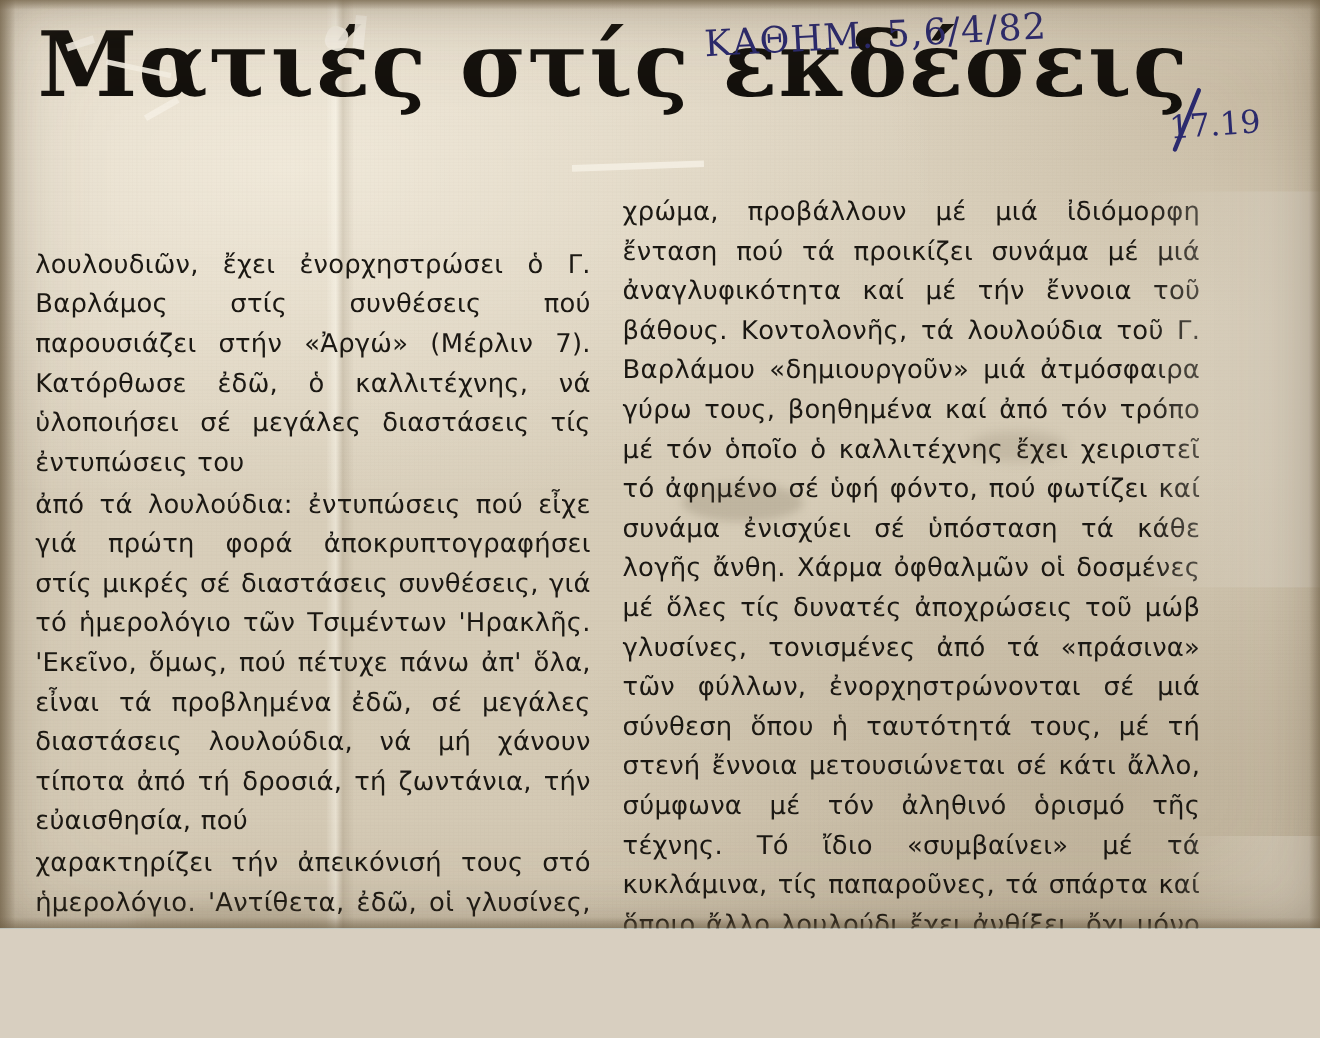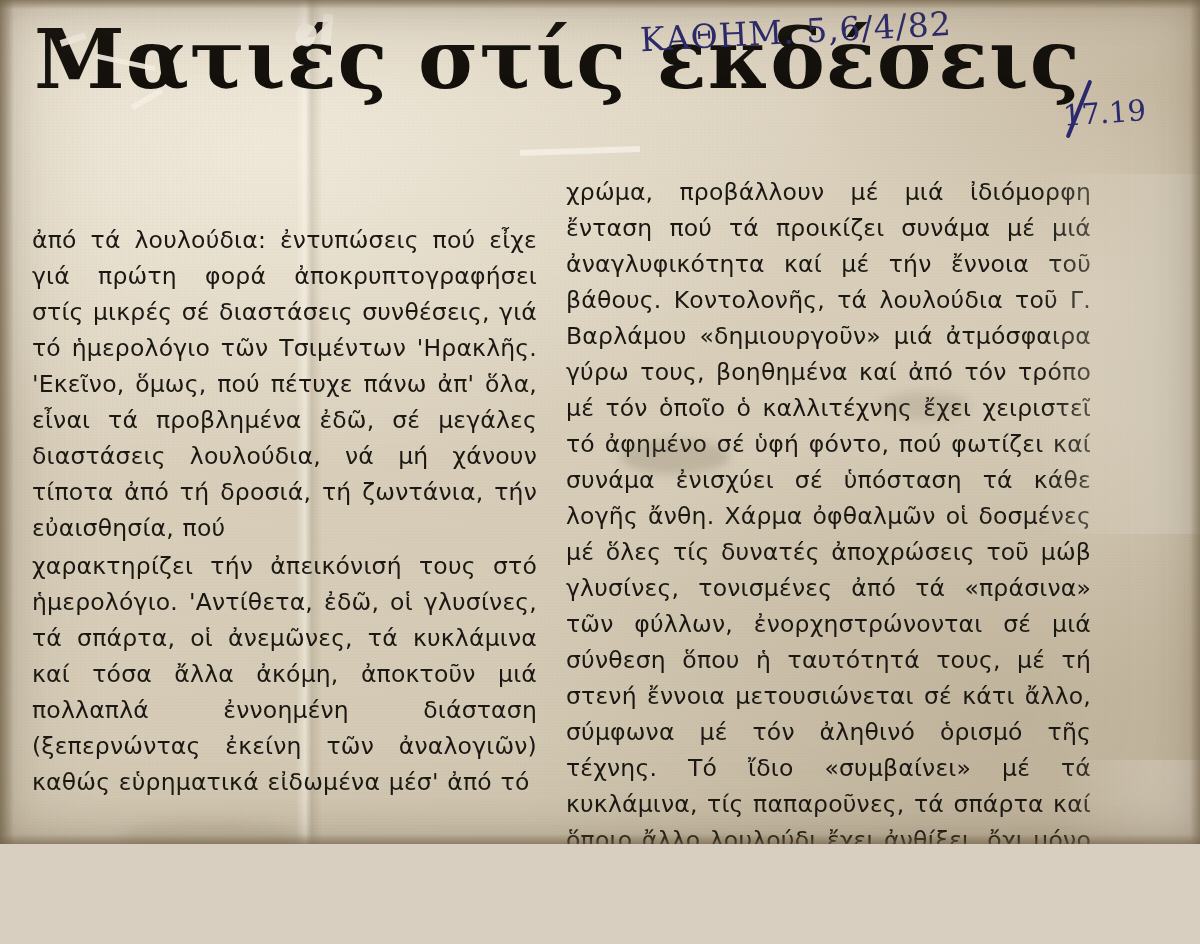--- a/index.html
+++ b/index.html
@@ -184,20 +184,21 @@
   <div class="scratch" style="left:296px; top:24px;  width:20px; height:22px; transform:rotate(20deg); border-radius:40%;"></div>
   <div class="scratch" style="left:322px; top:14px;  width:10px; height:30px; transform:rotate(6deg);"></div>
   <div class="scratch" style="left:520px; top:148px; width:120px; height:6px; transform:rotate(-2deg);"></div>
 
   <div id="hand-date">ΚΑΘΗΜ. 5,6/4/82</div>
   <div id="hand-slash"></div>
   <div id="hand-page">17.19</div>
 
 
   <div id="col-left" class="column">
+    <p>λουλουδιῶν, ἔχει ἐνορχηστρώσει ὁ Γ. Βαρλάμος στίς συνθέσεις πού παρουσιάζει στήν «Ἀργώ» (Μέρλιν 7). Κατόρθωσε ἐδῶ, ὁ καλλιτέχνης, νά ὑλοποιήσει σέ μεγάλες διαστάσεις τίς ἐντυπώσεις του</p>
     <p>ἀπό τά λουλούδια: ἐντυπώσεις πού εἶχε γιά πρώτη φορά ἀποκρυπτογραφήσει στίς μικρές σέ διαστάσεις συνθέσεις, γιά τό ἡμερολόγιο τῶν Τσιμέντων 'Ηρακλῆς. 'Εκεῖνο, ὅμως, πού πέτυχε πάνω ἀπ' ὅλα, εἶναι τά προβλημένα ἐδῶ, σέ μεγάλες διαστάσεις λουλούδια, νά μή χάνουν τίποτα ἀπό τή δροσιά, τή ζωντάνια, τήν εὐαισθησία, πού</p>
     <p>χαρακτηρίζει τήν ἀπεικόνισή τους στό ἡμερολόγιο. 'Αντίθετα, ἐδῶ, οἱ γλυσίνες, τά σπάρτα, οἱ ἀνεμῶνες, τά κυκλάμινα καί τόσα ἄλλα ἀκόμη, ἀποκτοῦν μιά πολλαπλά ἐννοημένη διάσταση (ξεπερνώντας ἐκείνη τῶν ἀναλογιῶν) καθώς εὑρηματικά εἰδωμένα μέσ' ἀπό τό</p>
   </div>
 
   <div id="col-right" class="column">
     <p>χρώμα, προβάλλουν μέ μιά ἰδιόμορφη ἔνταση πού τά προικίζει συνάμα μέ μιά ἀναγλυφικότητα καί μέ τήν ἔννοια τοῦ βάθους. Κοντολονῆς, τά λουλούδια τοῦ Γ. Βαρλάμου «δημιουργοῦν» μιά ἀτμόσφαιρα γύρω τους, βοηθημένα καί ἀπό τόν τρόπο μέ τόν ὁποῖο ὁ καλλιτέχνης ἔχει χειριστεῖ τό ἀφημένο σέ ὑφή φόντο, πού φωτίζει καί συνάμα ἐνισχύει σέ ὑπόσταση τά κάθε λογῆς ἄνθη. Χάρμα ὀφθαλμῶν οἱ δοσμένες μέ ὅλες τίς δυνατές ἀποχρώσεις τοῦ μώβ γλυσίνες, τονισμένες ἀπό τά «πράσινα» τῶν φύλλων, ἐνορχηστρώνονται σέ μιά σύνθεση ὅπου ἡ ταυτότητά τους, μέ τή στενή ἔννοια μετουσιώνεται σέ κάτι ἄλλο, σύμφωνα μέ τόν ἀληθινό ὁρισμό τῆς τέχνης. Τό ἴδιο «συμβαίνει» μέ τά κυκλάμινα, τίς παπαροῦνες, τά σπάρτα καί ὅποιο ἄλλο λουλούδι ἔχει ἀνθίξει, ὄχι μόνο τό βλέμμα, ἀλλά καί τόν ψυχισμό τοῦ δημιουργοῦ.</p>
   </div>
 
   <div class="fade" id="fade-right-top"></div>
   <div class="fade" id="fade-right-bottom"></div>

